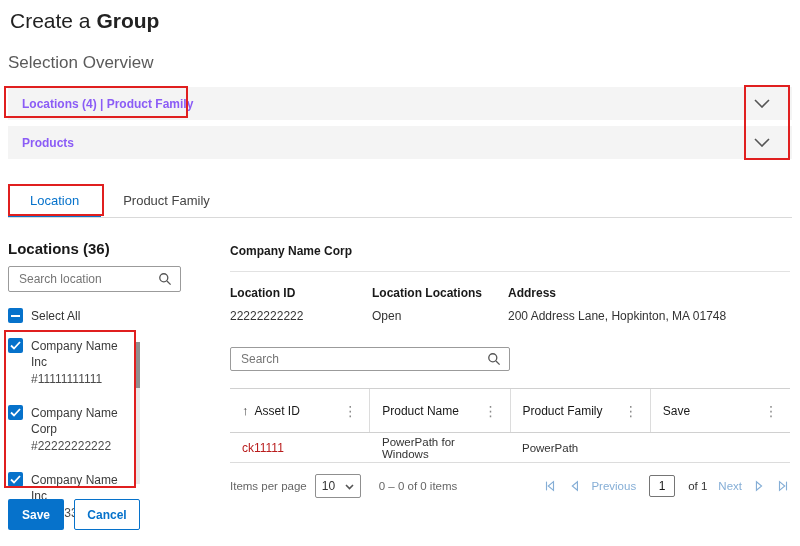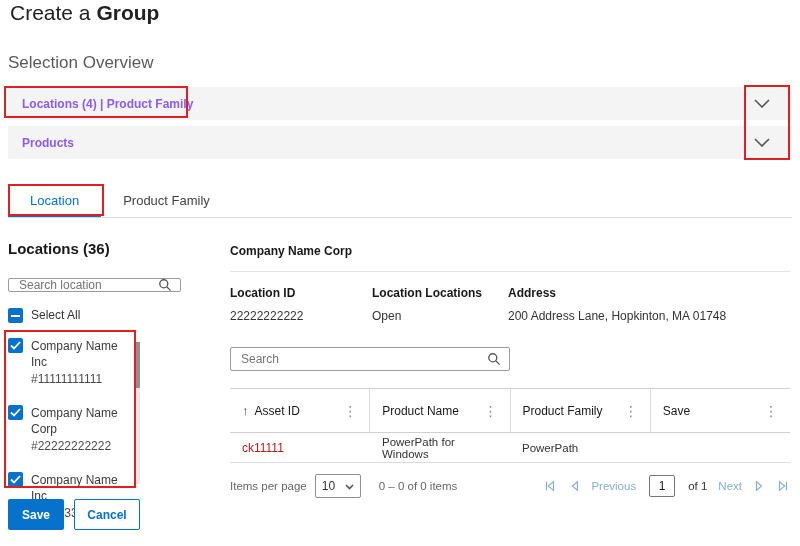--- a/index.html
+++ b/index.html
@@ -4,47 +4,47 @@
 <style>
   * { box-sizing: border-box; }
   html, body { margin:0; padding:0; width:800px; height:546px; overflow:hidden; }
   body {
     position:relative;
     background:#ffffff;
     font-family:"Liberation Sans", sans-serif;
     color:#333;
   }
   
-  .page-title { position:absolute; top:1px; left:10px; font-size:21px; color:#222; font-weight:400; }
+  .page-title { position:absolute; top:9px; left:10px; font-size:21px; color:#222; font-weight:400; }
   .page-title .bold { font-weight:700; }
   .overview-heading { position:absolute; top:53px; left:8px; font-size:17px; color:#5a5a5a; font-weight:400; }
 
   
   .accordion { position:absolute; left:8px; right:8px; height:33px; background:#f4f4f4;
     display:flex; align-items:center; padding:0 22px 0 14px; }
   .accordion-1 { top:87px; }
   .accordion-2 { top:126px; }
   .accordion-label { font-size:12px; font-weight:700; color:#8b5cf6; }
   .accordion .chev { margin-left:auto; display:flex; align-items:center; }
   .chev svg { stroke:#555; fill:none; stroke-width:1.6; }
 
   
   .tabs { position:absolute; top:186px; left:8px; right:8px; display:flex; border-bottom:1px solid #d9d9d9; }
   .tab { padding:7px 22px 9px; font-size:13px; line-height:15px; color:#444; cursor:pointer; }
   .tab.active { color:#0672cb; box-shadow:inset 0 -3px 0 #0672cb; }
 
   
   .left-panel { position:absolute; top:240px; left:8px; width:205px; }
   .left-panel h3 { margin:0; font-size:15px; font-weight:700; color:#191919; }
-  .search-box { margin-top:21px; width:173px; height:14px; border:1px solid #9b9b9b; border-radius:2px;
+  .search-box { margin-top:9px; width:173px; height:26px; border:1px solid #9b9b9b; border-radius:2px;
     display:flex; align-items:center; padding:0 8px; background:#fff; }
   .search-box input { border:none; outline:none; flex:1; min-width:0; font-size:12px; color:#333; background:transparent; }
   .search-box input::placeholder { color:#757575; }
   .search-icon svg { stroke:#555; fill:none; stroke-width:1.4; display:block; }
-  .select-all { margin-top:16px; display:flex; align-items:flex-start; gap:8px; font-size:12px; color:#333; }
+  .select-all { margin-top:16px; display:flex; align-items:center; gap:8px; font-size:12px; color:#333; }
   .cb { width:15px; height:15px; border-radius:2px; background:#0672cb; display:inline-flex;
     align-items:center; justify-content:center; flex:none; cursor:pointer; }
   .cb.indet::after { content:""; width:9px; height:2px; background:#fff; }
   .location-list { margin-top:15px; width:132px; position:relative; display:flex; flex-direction:column; gap:17px; padding-right:12px; }
   .loc-item { display:flex; gap:8px; align-items:flex-start; }
   .loc-name { font-size:12px; color:#3b3b3b; line-height:16px; }
   .loc-id { font-size:12px; color:#4a4a4a; line-height:18px; }
   .sb-track { position:absolute; right:0; top:4px; height:142px; width:5px; background:#e9e9e9; }
   .sb-thumb { width:5px; height:46px; background:#8f8f8f; }
 

